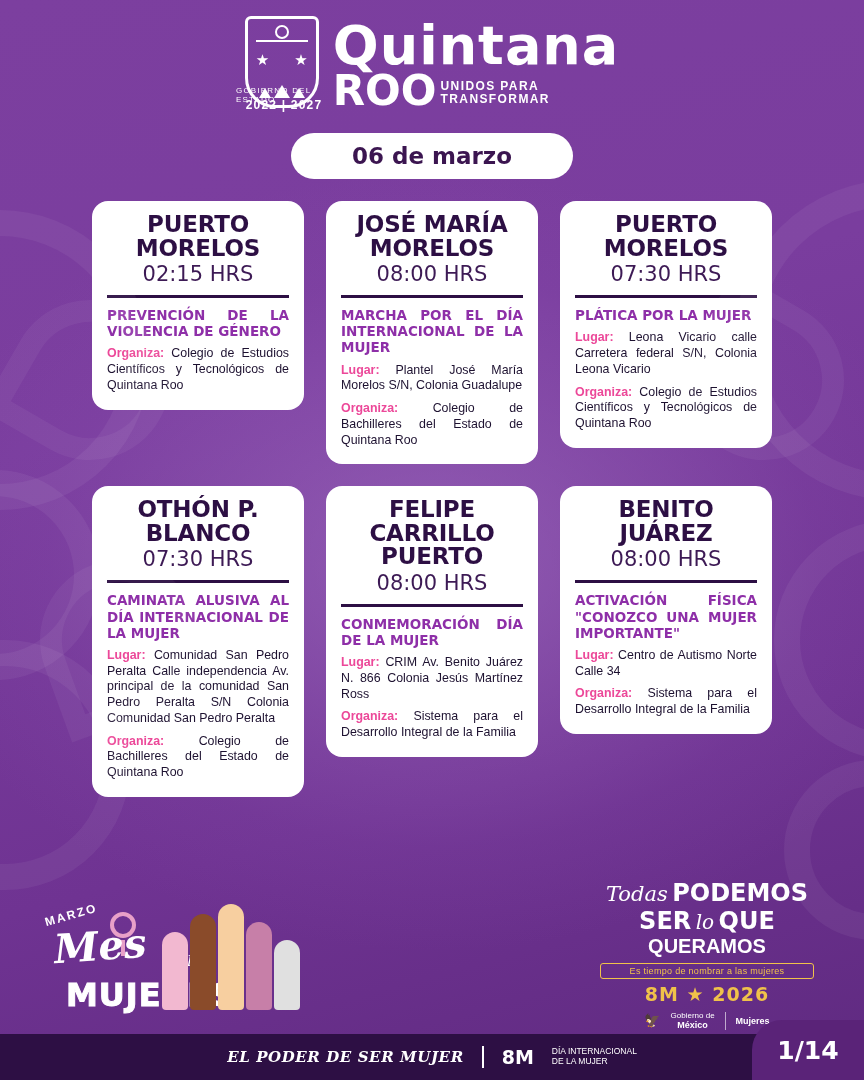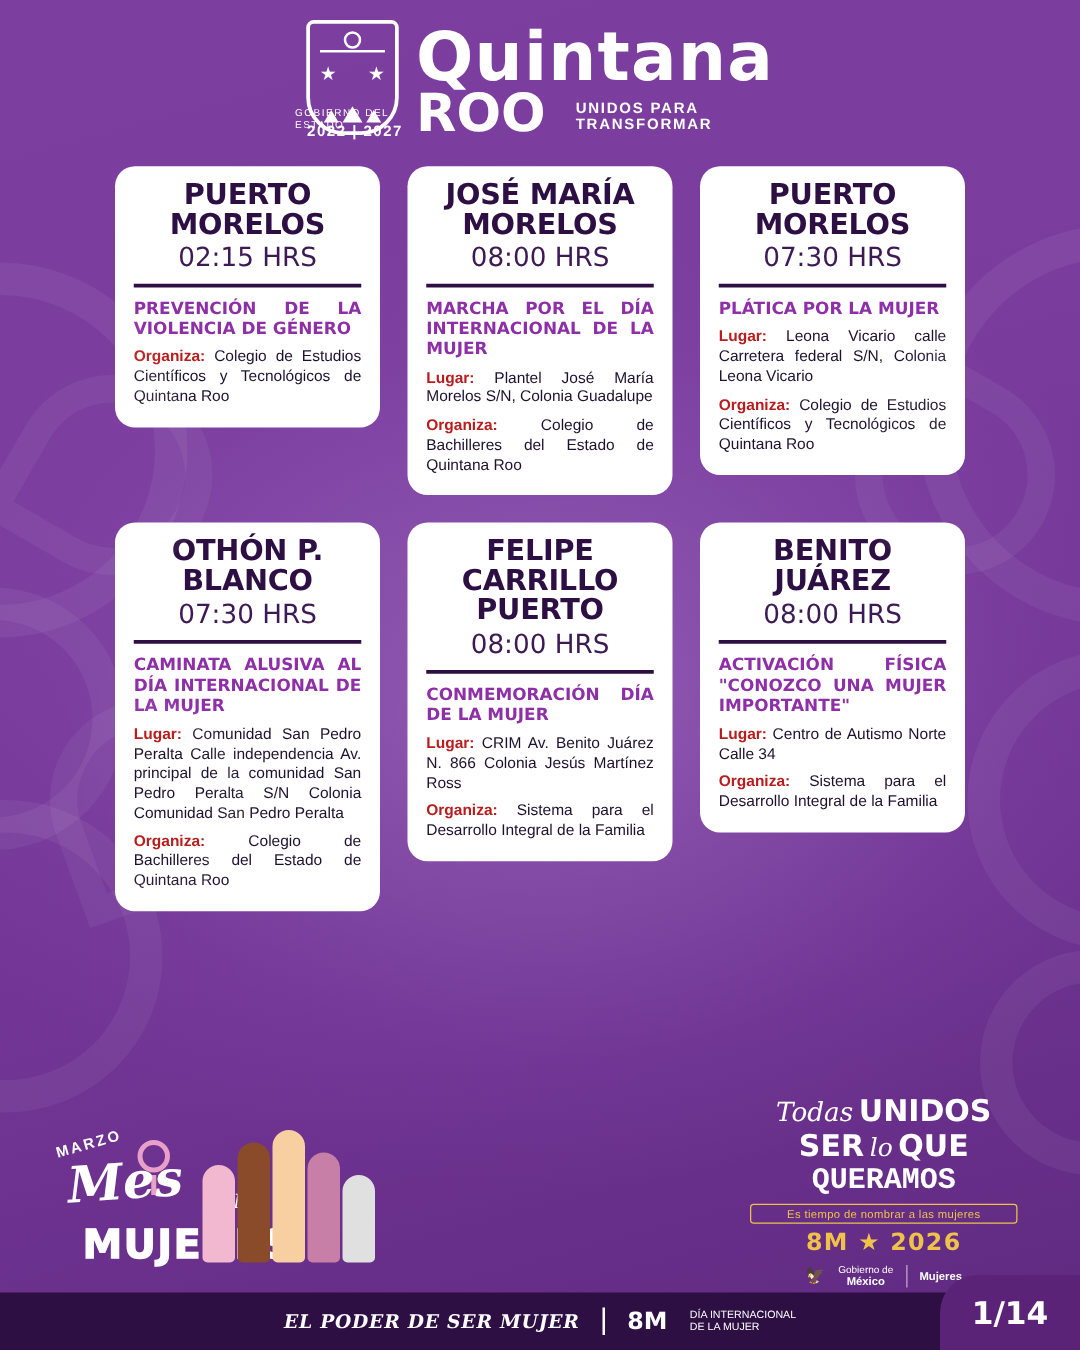--- a/index.html
+++ b/index.html
@@ -71,21 +71,21 @@
   .tri {
     width: 0; height: 0; border-left: 8px solid transparent;
     border-right: 8px solid transparent; border-bottom: 13px solid #fff;
   }
   .tri.s { border-left-width: 6px; border-right-width: 6px; border-bottom-width: 10px; }
   .brand-text { color: #fff; padding-top: 4px; }
   .brand-q {
     font-size: 54px; font-weight: 700; letter-spacing: 1px; line-height: 0.95;
     font-family: "DejaVu Sans", sans-serif;
   }
-  .brand-roo-row { display: flex; align-items: flex-end; gap: 24px; }
+  .brand-roo-row { display: flex; align-items: flex-end; gap: 4px; }
   .brand-roo {
     font-size: 42px; font-weight: 700; line-height: 0.95;
     font-family: "DejaVu Sans", sans-serif;
   }
   .brand-tag {
     font-size: 12px; font-weight: 700; line-height: 1.15; letter-spacing: 1.4px;
     padding-bottom: 4px;
   }
   .gob-line {
     position: absolute; left: 236px; top: 86px;
@@ -128,21 +128,21 @@
     margin-top: 2px;
     font-family: "DejaVu Sans", sans-serif;
   }
   .rule { height: 3px; background: #2d0f44; margin: 9px auto 9px; width: 100%; }
   .card-title {
     color: #8e2fa8; font-size: 13.5px; font-weight: 700; line-height: 1.2;
     text-transform: uppercase; text-align: justify;
     font-family: "DejaVu Sans", sans-serif;
   }
   .field { margin-top: 7px; font-size: 12.4px; color: #1d1130; line-height: 1.27; text-align: justify; }
-  .field b { color: #b91c1c; font-weight: 700; }
+  .field b { color: #ec4899; font-weight: 700; }
 
   
   .bottom { position: absolute; left: 0; right: 0; bottom: 0; height: 196px; }
   .logo-left { position: absolute; left: 36px; bottom: 52px; width: 270px; height: 130px; }
   .marzo {
     position: absolute; left: 8px; top: 10px;
     color: #fff; font-size: 12px; font-weight: 700; letter-spacing: 2px;
     transform: rotate(-16deg);
   }
   .mes {
@@ -181,21 +181,21 @@
   .h5 { left: 118px; height: 70px; background: #e0e0e0; }
 
   .logo-right { position: absolute; right: 32px; bottom: 50px; width: 250px; text-align: center; color: #fff; }
   .todas {
     font-style: italic; font-family: "DejaVu Serif", serif;
     font-size: 21px; display: inline;
   }
   .podemos { font-size: 24px; font-weight: 700; font-family: "DejaVu Sans", sans-serif; }
   .serlo { font-size: 24px; font-weight: 700; font-family: "DejaVu Sans", sans-serif; }
   .lo { font-style: italic; font-weight: 400; font-family: "DejaVu Serif", serif; font-size: 20px; text-align: right; }
-  .queramos { font-size: 24px; font-weight: 700; font-family: Liberation Mono, monospace; }
+  .queramos { font-size: 20px; font-weight: 700; font-family: Liberation Sans, sans-serif; }
   .estiempo {
     margin: 5px auto 0; width: 214px; border: 1px solid #f0c24a; border-radius: 3px;
     color: #f0c24a; font-size: 9px; padding: 2px 0; letter-spacing: 0.3px;
   }
   .m8 {
     margin-top: 4px; color: #f0c24a; font-size: 19px; font-weight: 700;
     font-family: "DejaVu Sans", sans-serif; letter-spacing: 1px;
   }
   .gob-strip {
     margin: 6px auto 0; width: 190px; display: flex; align-items: center; justify-content: center; gap: 10px;
@@ -257,20 +257,21 @@
         <div class="brand-tag">
           <div>UNIDOS PARA</div>
           <div>TRANSFORMAR</div>
         </div>
       </div>
     </div>
     <div class="gob-line">GOBIERNO DEL ESTADO</div>
     <div class="gob-year">2022 | 2027</div>
   </header>
 
+  <div class="date-pill">06 de marzo</div>
 
   <div class="grid">
 
     <div class="card">
       <div class="card-city">PUERTO MORELOS</div>
       <div class="card-time">02:15 HRS</div>
       <div class="rule"></div>
       <div class="card-title">PREVENCIÓN DE LA VIOLENCIA DE GÉNERO</div>
       <div class="field">
         <b>Organiza:</b>
@@ -368,21 +369,21 @@
         <div class="hand h2"></div>
         <div class="hand h3"></div>
         <div class="hand h4"></div>
         <div class="hand h5"></div>
       </div>
     </div>
 
     <div class="logo-right">
       <div>
         <span class="todas">Todas</span>
-        <span class="podemos">UNIDOS</span>
+        <span class="podemos">PODEMOS</span>
       </div>
       <div>
         <span class="serlo">SER</span>
         <span class="lo">lo</span>
         <span class="serlo">QUE</span>
       </div>
       <div class="queramos">QUERAMOS</div>
       <div class="estiempo">Es tiempo de nombrar a las mujeres</div>
       <div class="m8">8M ★ 2026</div>
       <div class="gob-strip">

